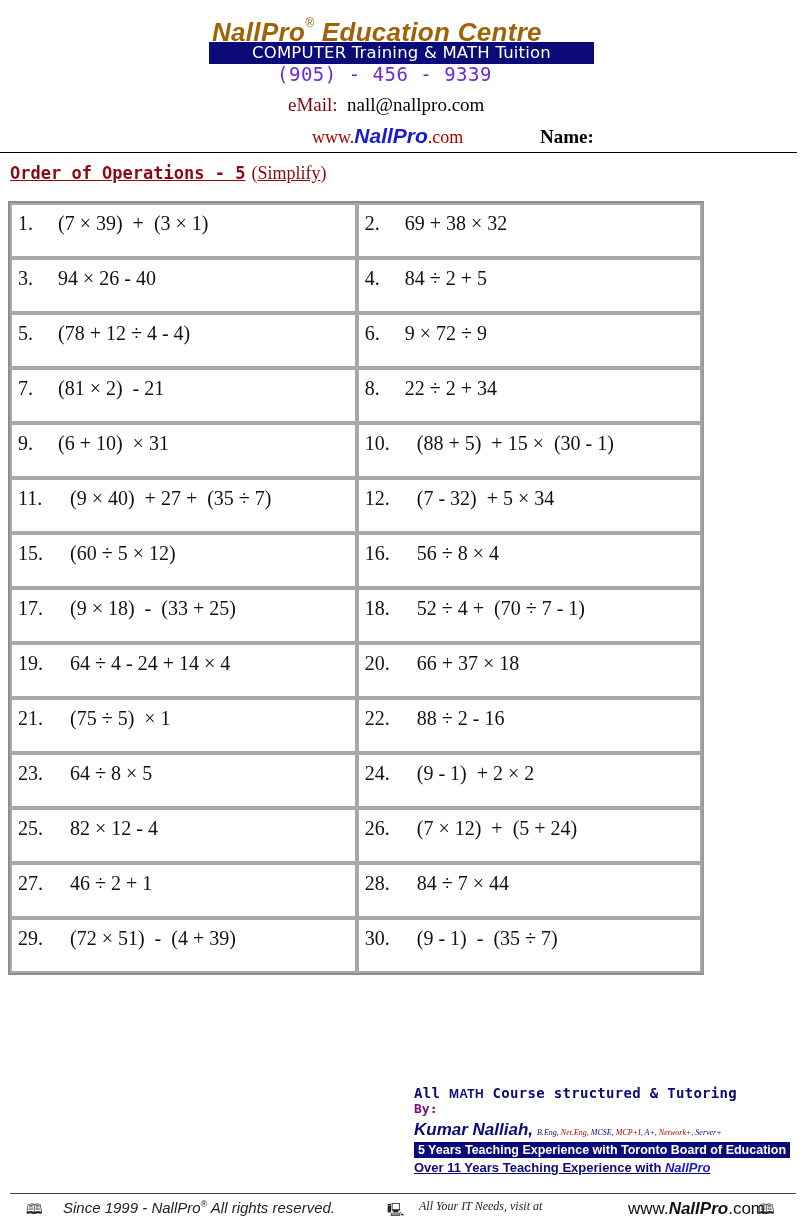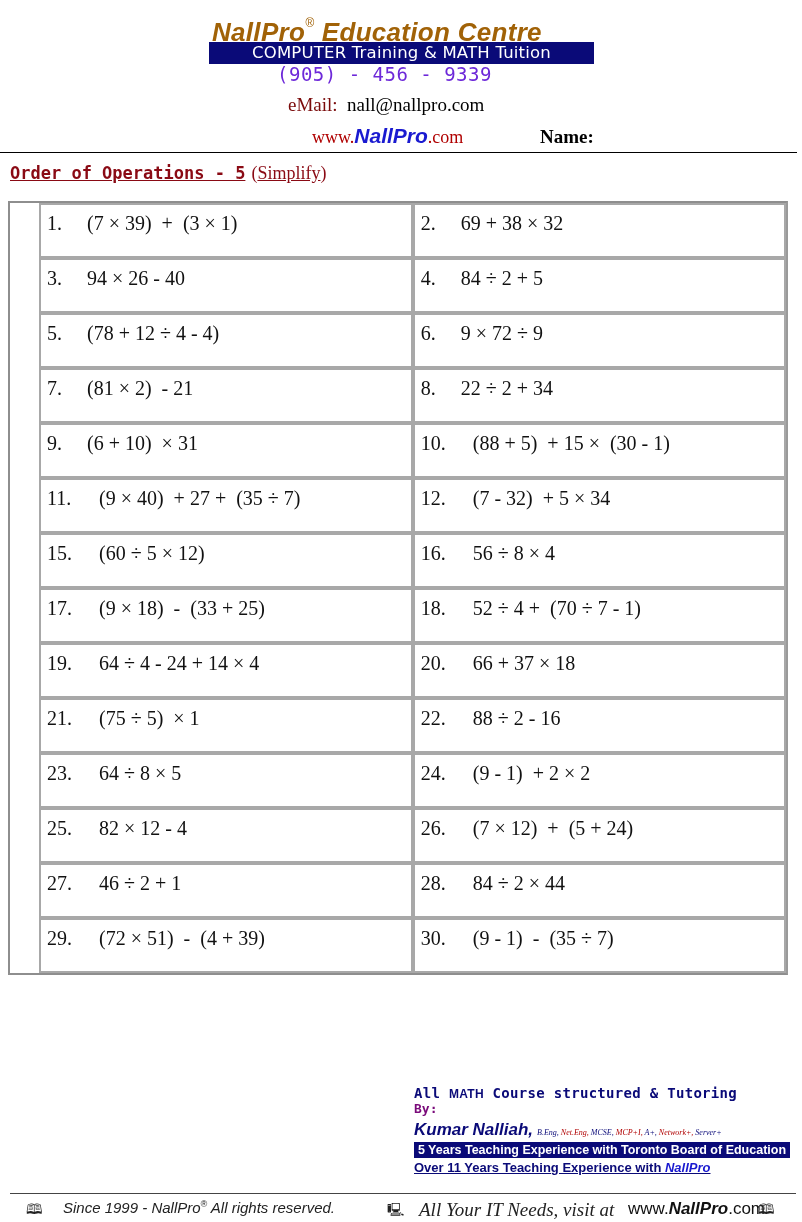--- a/index.html
+++ b/index.html
@@ -15,21 +15,21 @@
     .website { position: absolute; left: 312px; top: 124px; font-family: "Liberation Serif", serif; font-size: 18px; color: #b00000; white-space: nowrap; }
     .website .nallpro { font-family: "Liberation Sans", sans-serif; font-weight: bold; font-style: italic; font-size: 21px; color: #1a1ad0; }
     .name-label { position: absolute; left: 540px; top: 126px; font-family: Liberation Serif, serif; font-weight: bold; font-size: 19px; color: #000; }
     .header-rule { position: absolute; left: 0; top: 152px; width: 797px; height: 1px; background: #000; }
 
     .title-row { position: absolute; left: 10px; top: 163px; white-space: nowrap; }
     .title { font-family: "DejaVu Sans Mono", monospace; font-weight: bold; font-size: 17px; color: #8a0a14; text-decoration: underline; text-decoration-color: #8a0a14; margin-top: 10px; }
     .subtitle { font-family: "Liberation Serif", serif; font-size: 18px; color: #8a0a14; margin-left: 6px; }
     .subtitle u { text-decoration: underline; }
 
-    .worksheet { position: absolute; left: 8px; top: 201px; width: 780px; border-collapse: separate; border-spacing: 0; border: 2px solid #8e8e8e; border-right-color: #9a9a9a; padding-left: 29px; }
+    .worksheet { position: absolute; left: 8px; top: 201px; width: 696px; border-collapse: separate; border-spacing: 0; border: 2px solid #8e8e8e; border-right-color: #9a9a9a; }
     .worksheet td { width: 389px; height: 55px; border: 2px solid #a8a8a8; vertical-align: top; padding: 7px 6px 0 6px; font-family: "Liberation Serif", serif; font-size: 20px; color: #111; white-space: nowrap; box-sizing: border-box; }
     .worksheet td .num { display: inline-block; min-width: 40px; }
     .worksheet td.wide .num { min-width: 52px; }
 
     .promo { position: absolute; left: 414px; top: 1085px; width: 380px; }
     .promo .line1 { font-family: "DejaVu Sans Mono", monospace; font-size: 14px; color: #0a0a78; font-weight: bold; white-space: nowrap; letter-spacing: 0.3px; }
     .promo .line1 .math { font-family: "Liberation Sans", sans-serif; font-size: 12px; font-weight: bold; }
     .promo .by { font-family: "DejaVu Sans Mono", monospace; font-size: 13px; color: #7a0a7a; font-weight: bold; margin-top: 0px; }
     .promo .author-row { margin-top: 4px; white-space: nowrap; }
     .promo .author { font-family: "Liberation Sans", sans-serif; font-weight: bold; font-style: italic; font-size: 17px; color: #0a0a78; }
@@ -39,21 +39,21 @@
     .promo .exp2 { margin-top: 2px; font-family: "Liberation Sans", sans-serif; font-weight: bold; font-size: 13px; color: #0a0a78; text-decoration: underline; white-space: nowrap; }
     .promo .exp2 .brandlink { color: #1a1ad0; font-style: italic; }
 
     .footer-rule { position: absolute; left: 10px; top: 1193px; width: 786px; height: 1px; background: #444; }
     .footer { position: absolute; left: 0; top: 1199px; width: 802px; height: 20px; font-size: 15px; white-space: nowrap; }
     .footer .item { position: absolute; top: 0; }
     .footer .book { font-family: "DejaVu Sans", sans-serif; font-size: 14px; color: #222; }
     .footer .since { font-family: "Liberation Sans", sans-serif; font-style: italic; font-size: 15px; color: #222; }
     .footer .since sup { font-size: 9px; }
     .footer .computer { font-family: "DejaVu Sans", sans-serif; font-size: 13px; color: #222; }
-    .footer .itneeds { font-family: "Liberation Serif", serif; font-style: italic; font-size: 19px; color: #222; }
+    .footer .itneeds { font-family: "Liberation Serif", serif; font-style: italic; font-size: 12px; color: #222; }
     .footer .url { font-family: "Liberation Sans", sans-serif; font-size: 17px; color: #111; }
     .footer .url b { font-style: italic; }
   </style>
 </head>
 <body>
 
 <div class="header">
   <div class="brand"><span>NallPro</span><sup>®</sup><span> Education Centre</span></div>
   <div class="tagline">COMPUTER Training &amp; MATH Tuition</div>
   <div class="phone">(905) - 456 - 9339</div>
@@ -112,21 +112,21 @@
       <tr>
         <td class="wide"><span class="num">23.</span><span style="white-space: pre;">64 ÷ 8 × 5</span></td>
         <td class="wide"><span class="num">24.</span><span style="white-space: pre;">(9 - 1)  + 2 × 2</span></td>
       </tr>
       <tr>
         <td class="wide"><span class="num">25.</span><span style="white-space: pre;">82 × 12 - 4</span></td>
         <td class="wide"><span class="num">26.</span><span style="white-space: pre;">(7 × 12)  +  (5 + 24)</span></td>
       </tr>
       <tr>
         <td class="wide"><span class="num">27.</span><span style="white-space: pre;">46 ÷ 2 + 1</span></td>
-        <td class="wide"><span class="num">28.</span><span style="white-space: pre;">84 ÷ 2 × 44</span></td>
+        <td class="wide"><span class="num">28.</span><span style="white-space: pre;">84 ÷ 7 × 44</span></td>
       </tr>
       <tr>
         <td class="wide"><span class="num">29.</span><span style="white-space: pre;">(72 × 51)  -  (4 + 39)</span></td>
         <td class="wide"><span class="num">30.</span><span style="white-space: pre;">(9 - 1)  -  (35 ÷ 7)</span></td>
       </tr>
     </tbody>
 </table>
 
 <div class="promo">
   <div class="line1"><span>All </span><span class="math">MATH</span><span> Course structured &amp; Tutoring</span></div>

